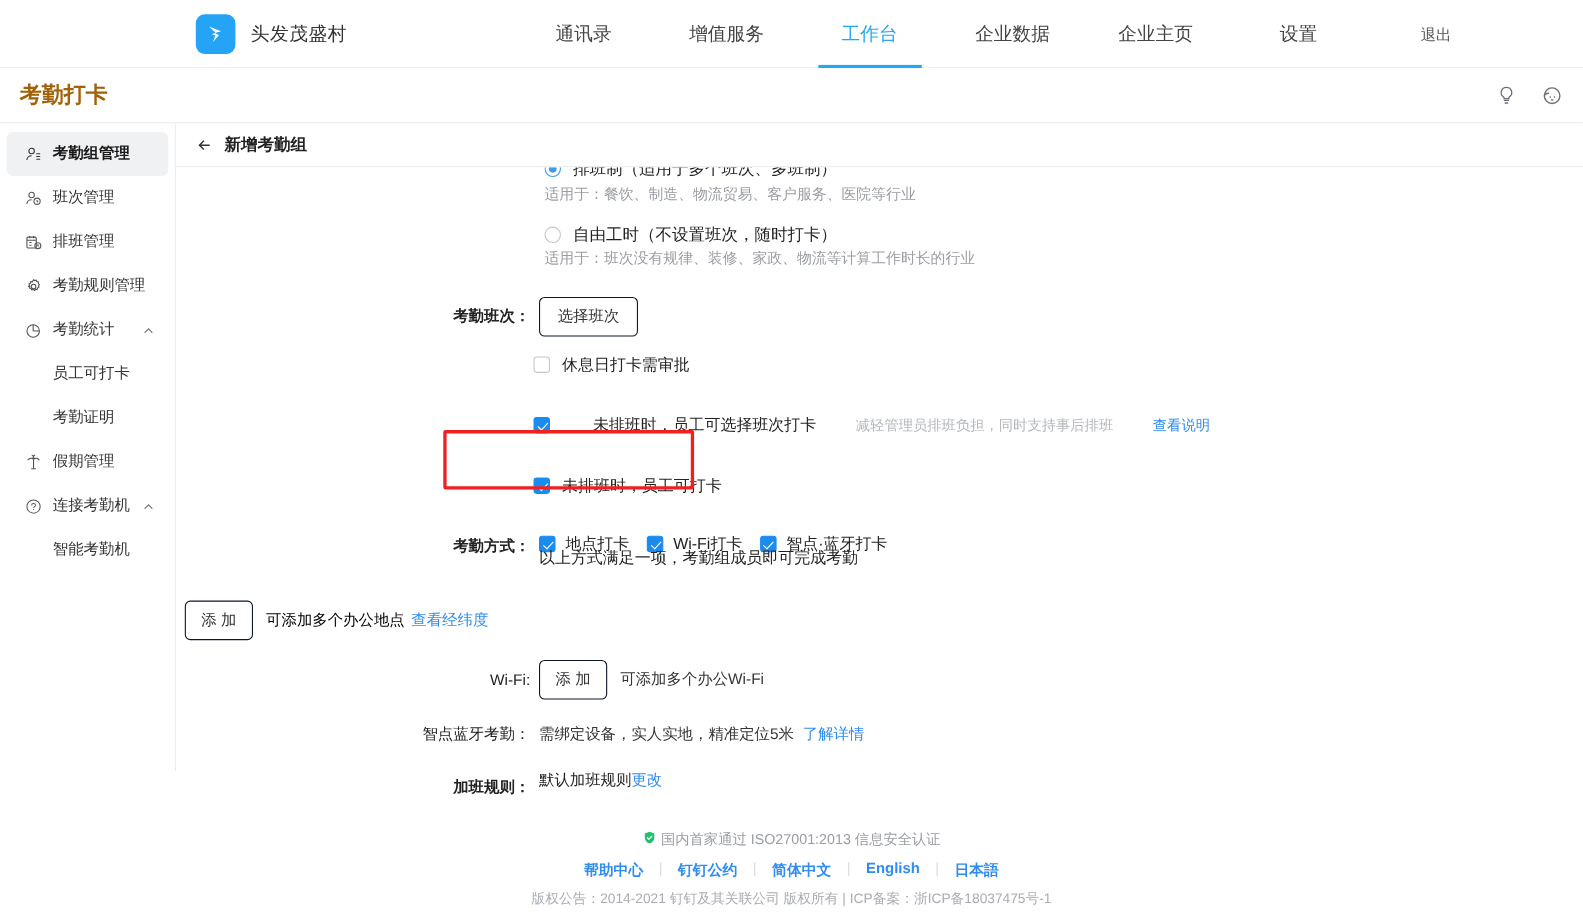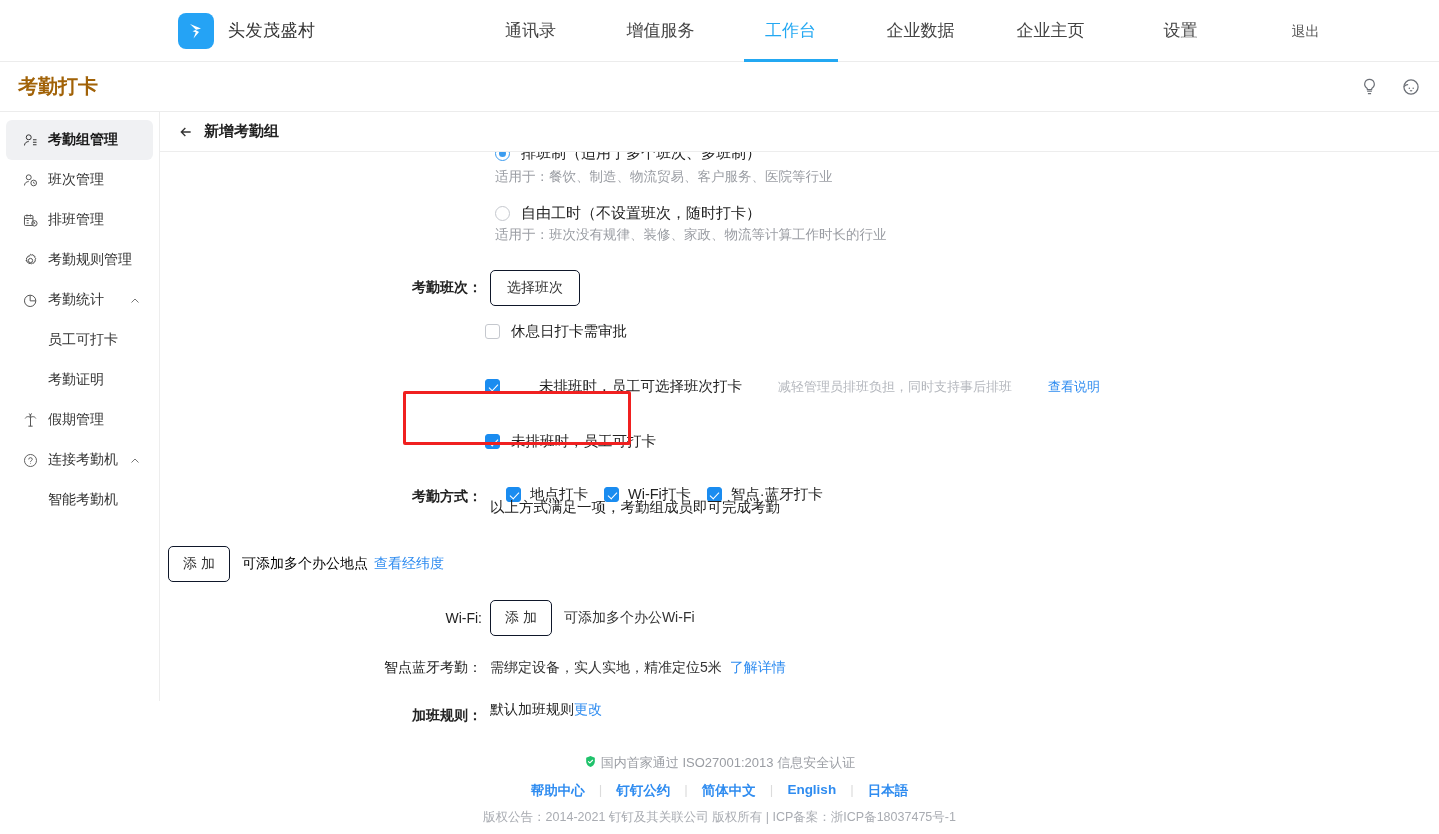--- a/index.html
+++ b/index.html
@@ -349,21 +349,21 @@
         </div>
 
         <div class="row" style="margin-top:36px;margin-left:325px;align-items:center;">
           <span class="cb checked"></span>
           <span class="cb-text" style="margin-left:11px;">未排班时，员工可打卡</span>
         </div>
 
         <div class="row" style="margin-top:34px;align-items:flex-start;">
           <div class="field-label" style="width:322px;padding-top:3px;">考勤方式：</div>
           <div style="margin-left:8px;position:relative;height:34px;">
-            <div class="row" style="align-items:center;position:absolute;top:0;left:16px;">
+            <div class="row" style="align-items:center;position:absolute;top:0;left:0;">
               <span class="cb checked"></span>
               <span class="cb-text" style="margin-left:9px;">地点打卡</span>
               <span class="cb checked" style="margin-left:16px;"></span>
               <span class="cb-text" style="margin-left:9px;">Wi-Fi打卡</span>
               <span class="cb checked" style="margin-left:16px;"></span>
               <span class="cb-text" style="margin-left:9px;">智点·蓝牙打卡</span>
             </div>
             <div class="cb-text" style="position:absolute;top:13px;left:0;color:#222;">以上方式满足一项，考勤组成员即可完成考勤</div>
           </div>
         </div>

